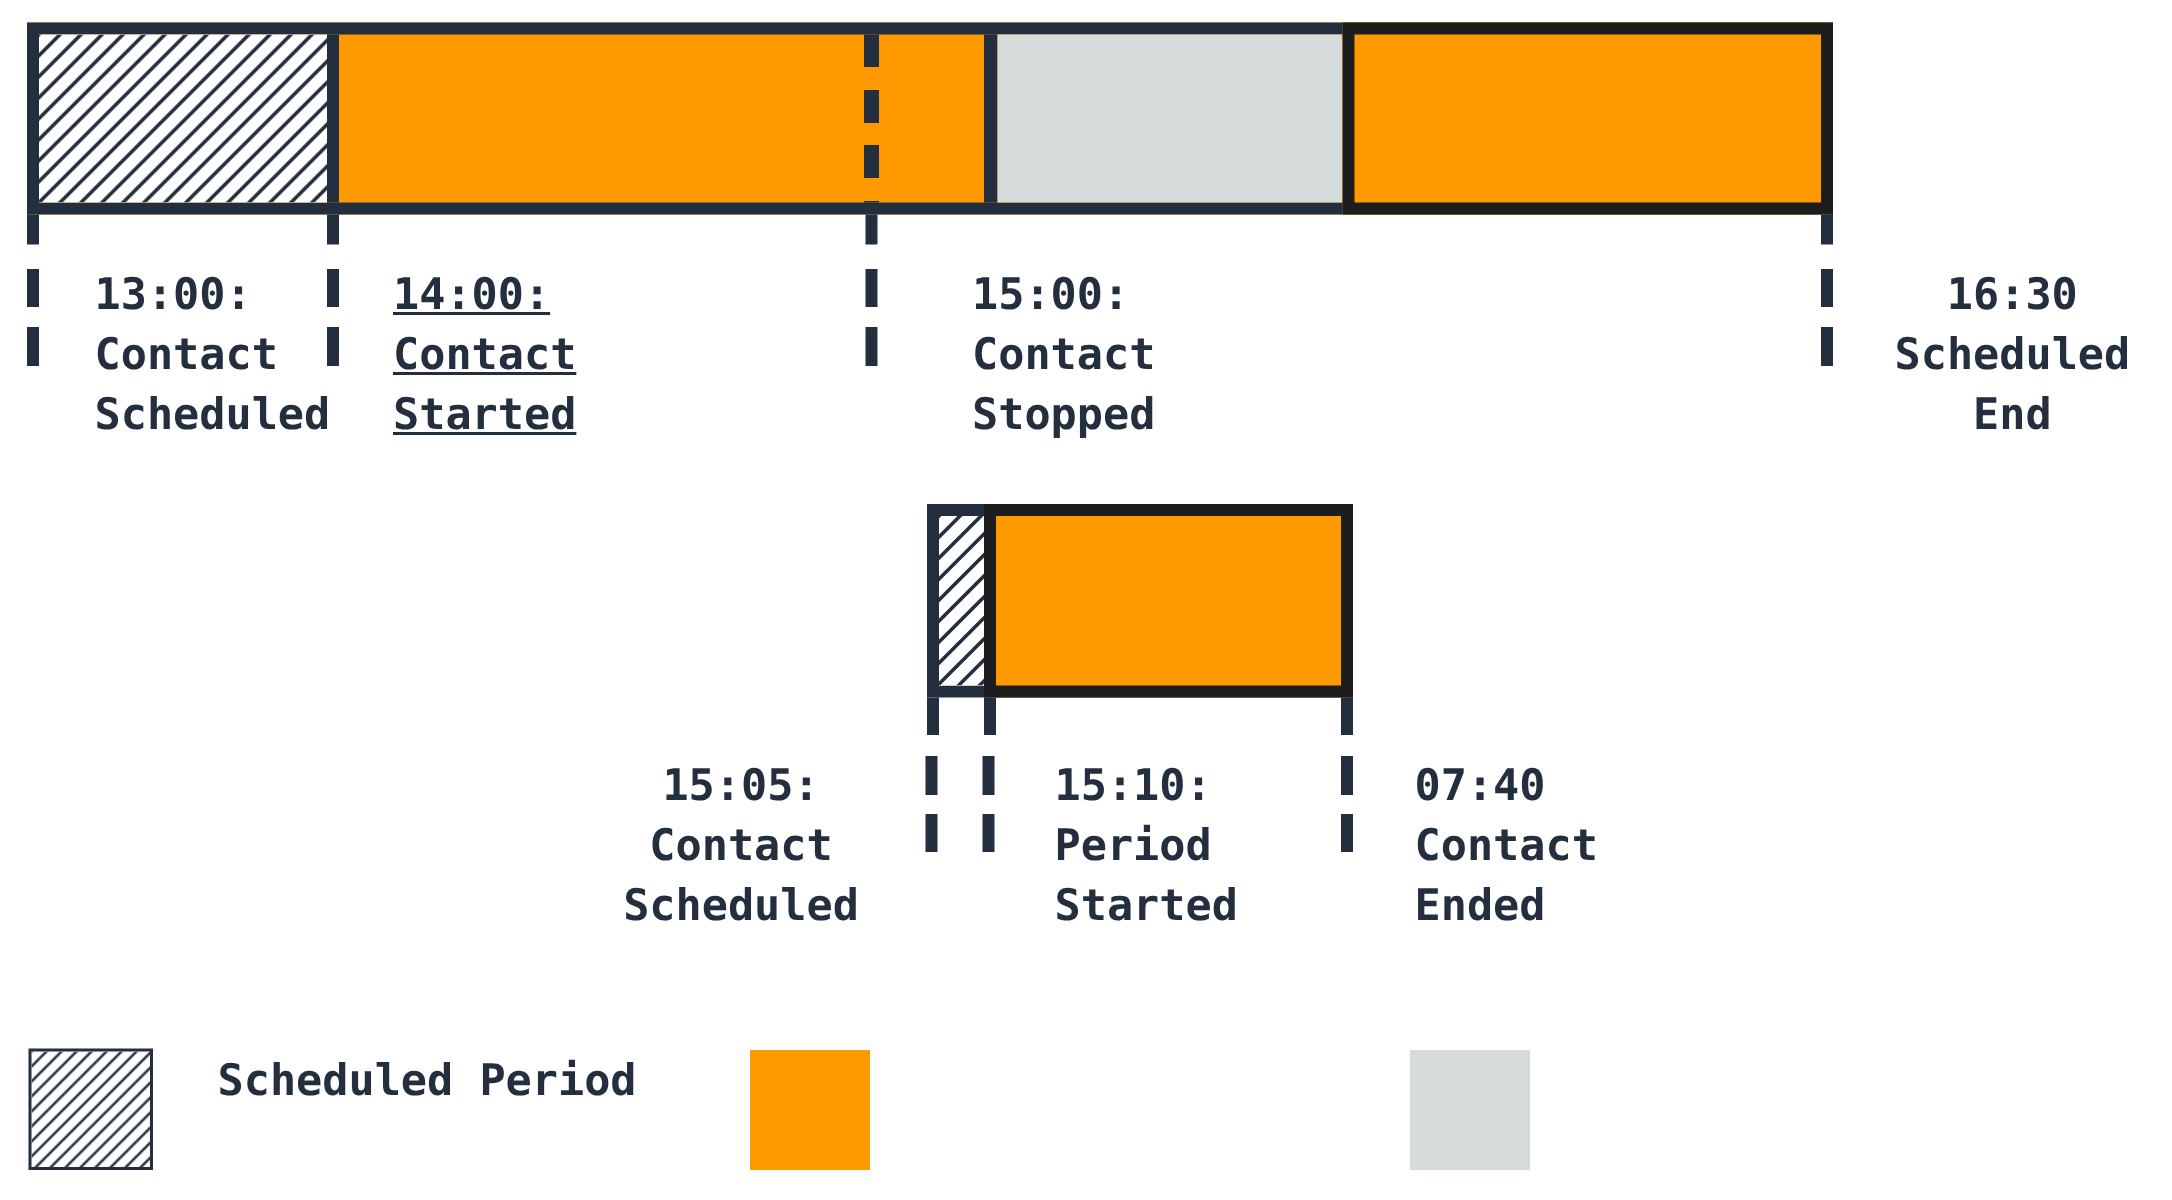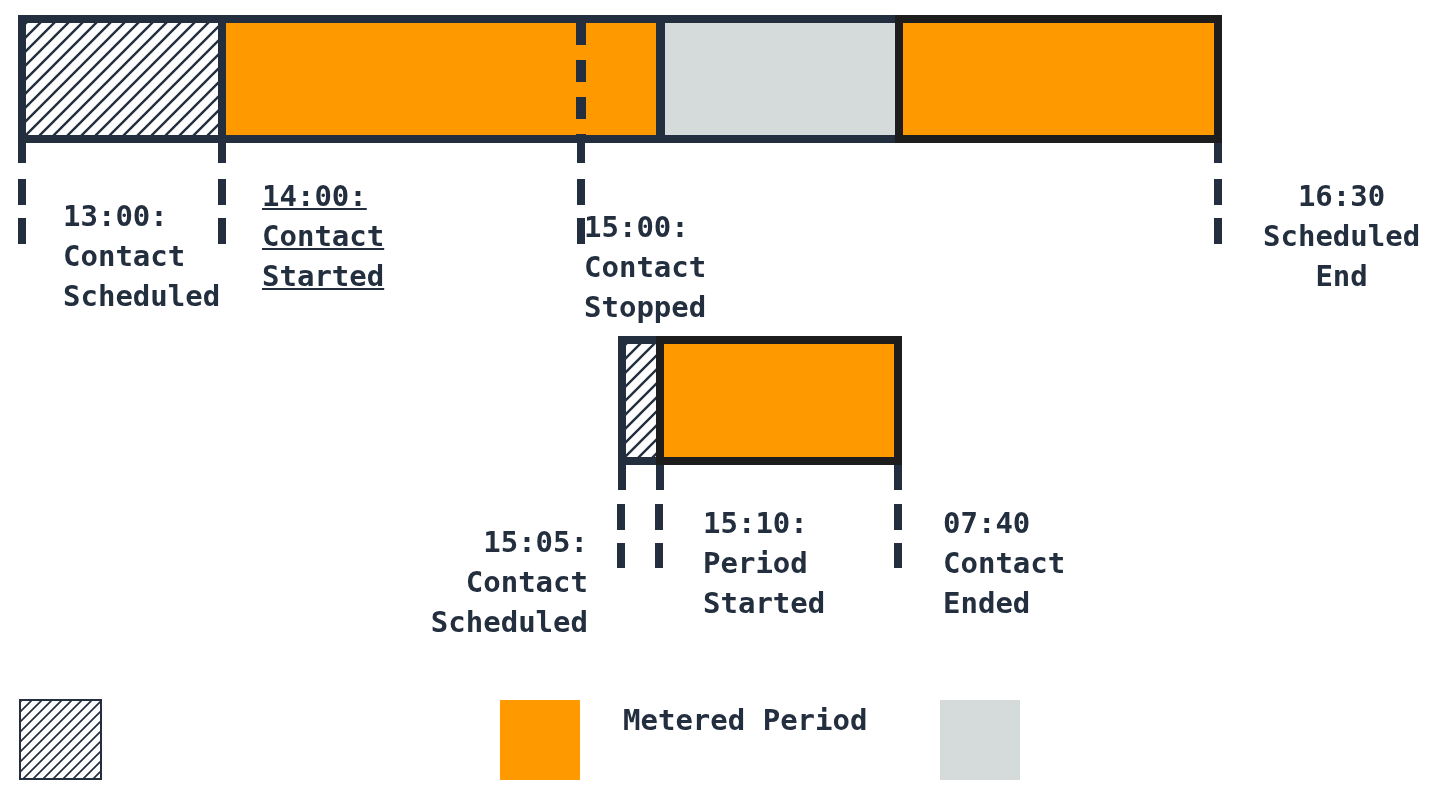--- a/index.html
+++ b/index.html
@@ -103,27 +103,27 @@
   <div class="tick-solid" style="left:18px;top:143px;height:20px;"></div>
   <div class="tick-solid" style="left:218px;top:143px;height:20px;"></div>
   <div class="tick-solid" style="left:577px;top:143px;height:20px;"></div>
   <div class="tick-solid" style="left:1214px;top:143px;height:20px;"></div>
 
   <div class="tick-dashes" style="left:18px;top:179px;"></div>
   <div class="tick-dashes" style="left:218px;top:179px;"></div>
   <div class="tick-dashes" style="left:577px;top:179px;"></div>
   <div class="tick-dashes" style="left:1214px;top:179px;"></div>
 
-  <div class="evt-label" style="left:63px;top:176px;margin-top:20px;">13:00:
+  <div class="evt-label" style="left:63px;top:176px;">13:00:
 Contact
 Scheduled</div>
   <div class="evt-label" style="left:262px;top:176px;text-decoration:underline;">14:00:
 Contact
 Started</div>
-  <div class="evt-label" style="left:584px;top:176px;margin-top:31px;">15:00:
+  <div class="evt-label" style="left:648px;top:176px;">15:00:
 Contact
 Stopped</div>
   <div class="evt-label" style="left:1263px;top:176px;text-align:center;">16:30
 Scheduled
 End</div>
 
   <div id="bar2" class="bar-frame">
     <div class="seg hatch-seg" style="left:0;width:31px;">
       <svg>
         <defs>
@@ -138,39 +138,39 @@
   <div id="metered2" class="metered-box"></div>
 
   <div class="tick-solid" style="left:618px;top:465px;height:25px;"></div>
   <div class="tick-solid" style="left:656px;top:465px;height:25px;"></div>
   <div class="tick-solid" style="left:894px;top:465px;height:25px;"></div>
 
   <div class="tick-dashes" style="left:617px;top:504px;height:64px;"></div>
   <div class="tick-dashes" style="left:655px;top:504px;height:64px;"></div>
   <div class="tick-dashes" style="left:894px;top:504px;height:64px;"></div>
 
-  <div class="evt-label align-right" style="left:400px;top:522px;width:188px;">15:05:
+  <div class="evt-label align-right" style="left:400px;top:503px;width:188px;text-align:center;">15:05:
 Contact
 Scheduled</div>
   <div class="evt-label" style="left:703px;top:503px;">15:10:
 Period
 Started</div>
   <div class="evt-label" style="left:943px;top:503px;">07:40
 Contact
 Ended</div>
 
   <div id="legend-swatch-scheduled" class="legend-swatch">
     <svg>
       <defs>
         <pattern id="hatchC" width="10" height="10" patternUnits="userSpaceOnUse">
           <path d="M-2.5,2.5 L2.5,-2.5 M0,10 L10,0 M7.5,12.5 L12.5,7.5" stroke="#232F3E" stroke-width="1.7"></path>
         </pattern>
       </defs>
       <rect width="100%" height="100%" fill="url(#hatchC)"></rect>
     </svg>
   </div>
+  <div class="legend-label" style="left:145px;">Scheduled Period</div>
 
   <div id="legend-swatch-metered" class="legend-swatch"></div>
-  <div class="legend-label" style="left:623px;">Metered Period</div>
 
   <div id="legend-swatch-duplicate" class="legend-swatch"></div>
 
 </div>
 
 </body></html>

